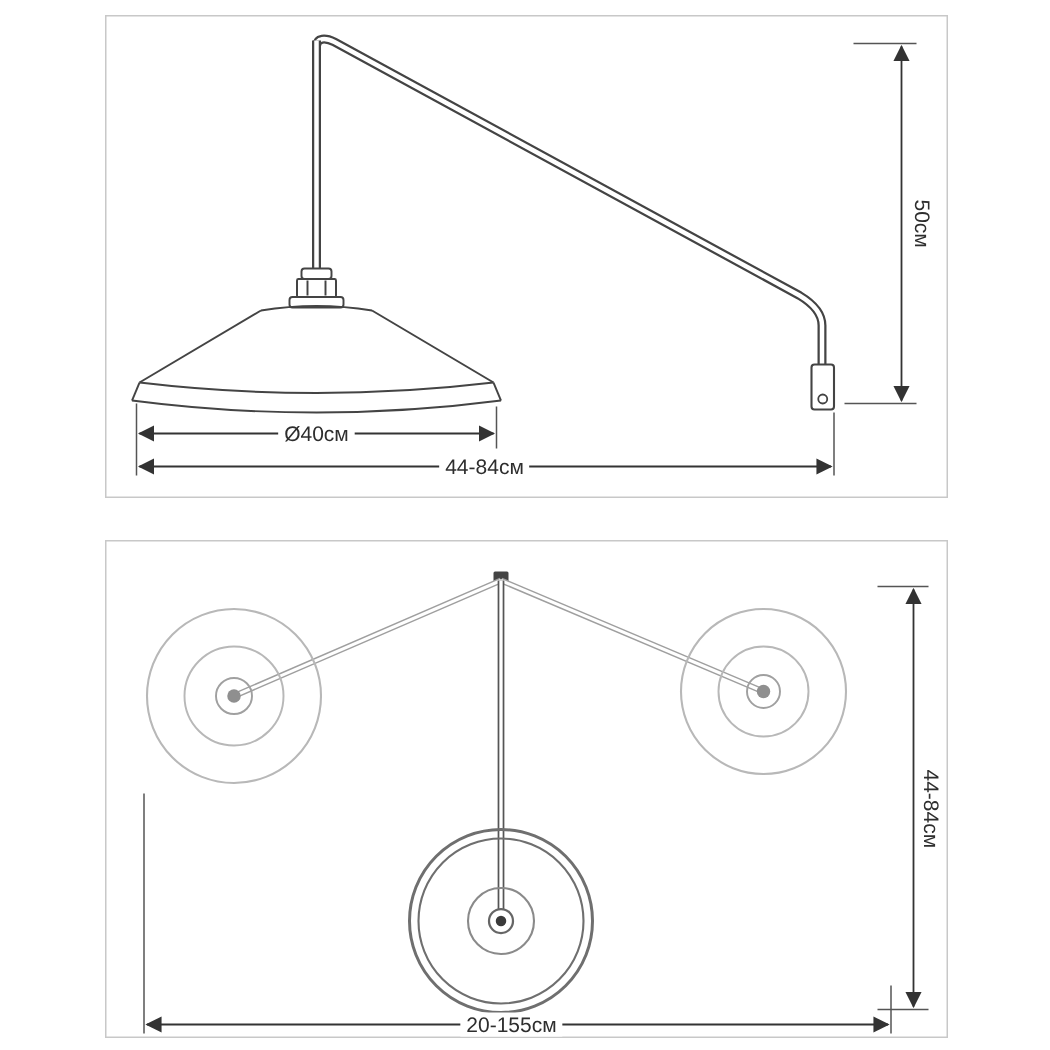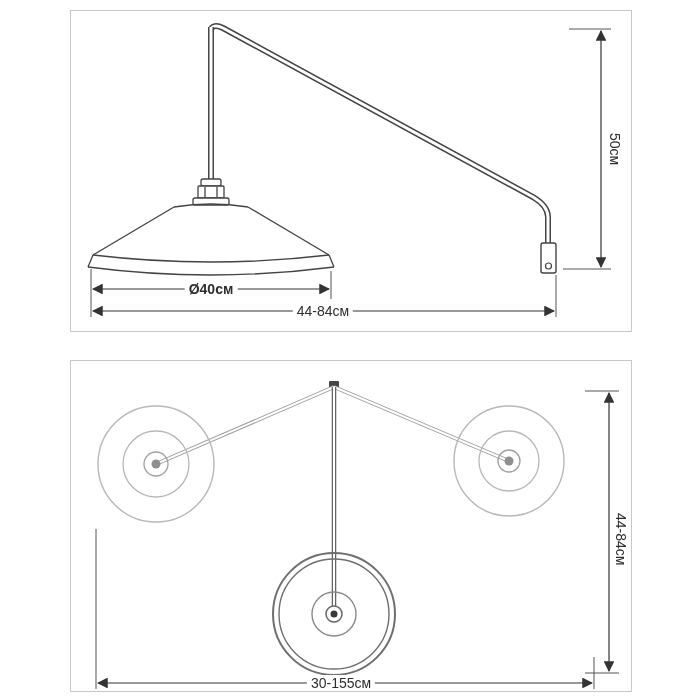--- a/index.html
+++ b/index.html
@@ -74,21 +74,21 @@
       </g>
 
       <g stroke="#333" stroke-width="1.2">
         <line x1="530" y1="20" x2="530" y2="256" marker-start="url(#arr)" marker-end="url(#arr)"></line>
         <line x1="22" y1="278" x2="258" y2="278" marker-start="url(#arr)" marker-end="url(#arr)"></line>
         <line x1="22" y1="300" x2="483" y2="300" marker-start="url(#arr)" marker-end="url(#arr)"></line>
       </g>
     </svg>
 
     <div class="dim-label vertical" style="left:552px;top:118px;">50см</div>
-    <div class="dim-label centered" style="left:140px;top:278px;font-weight:bold;">Ø40см</div>
+    <div class="dim-label centered" style="left:140px;top:278px;">Ø40см</div>
     <div class="dim-label centered" style="left:252px;top:300px;">44-84см</div>
   </div>
 
   <div class="panel" id="panel-top">
     <svg width="560" height="330" viewBox="0 0 560 330">
 
       <rect x="258" y="20" width="10" height="7" rx="1" fill="#444"></rect>
 
       <g>
         <path d="M263,26 L85,103" fill="none" stroke="#9f9f9f" stroke-width="4"></path>
@@ -137,16 +137,16 @@
       </g>
 
       <defs>
         <marker id="arr2" viewBox="0 0 10 10" refX="9" refY="5" markerWidth="9" markerHeight="9" orient="auto-start-reverse">
           <path d="M0,0 L10,5 L0,10 z" fill="#333"></path>
         </marker>
       </defs>
     </svg>
 
     <div class="dim-label vertical" style="left:558px;top:148px;">44-84см</div>
-    <div class="dim-label centered" style="left:270px;top:322px;">30-155см</div>
+    <div class="dim-label centered" style="left:270px;top:322px;">20-155см</div>
   </div>
 
 </div>
 
 </body></html>

